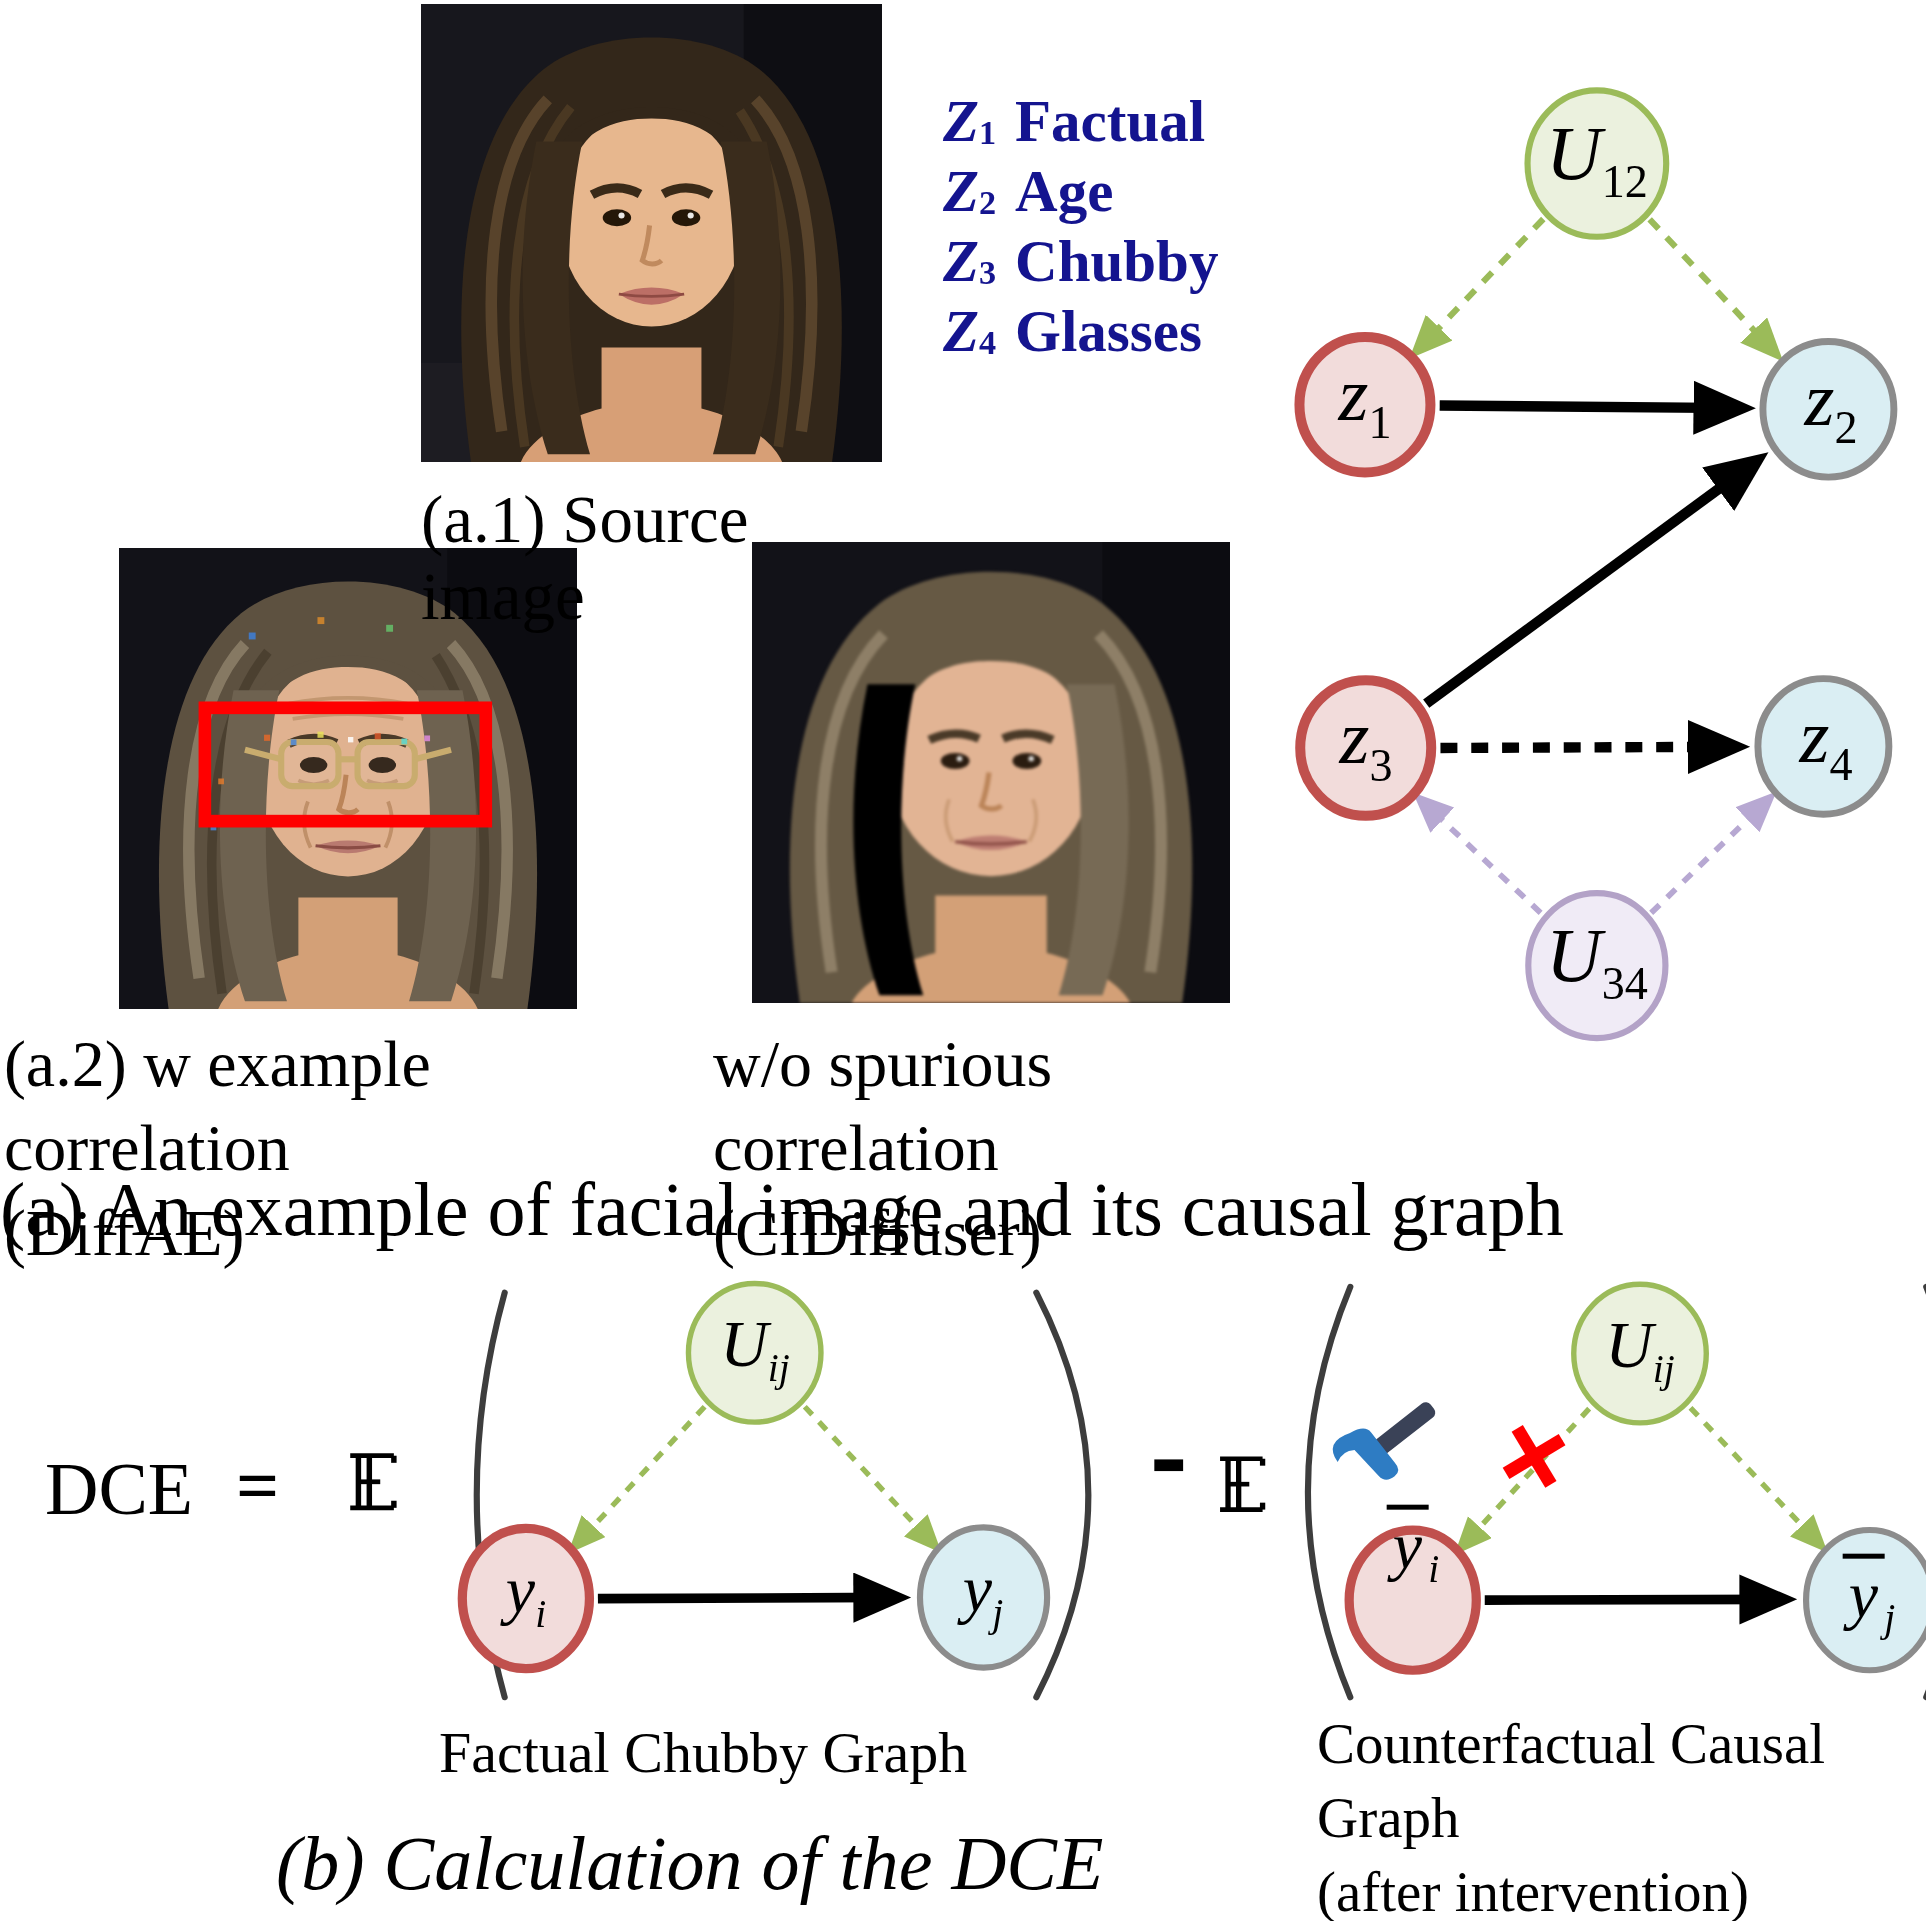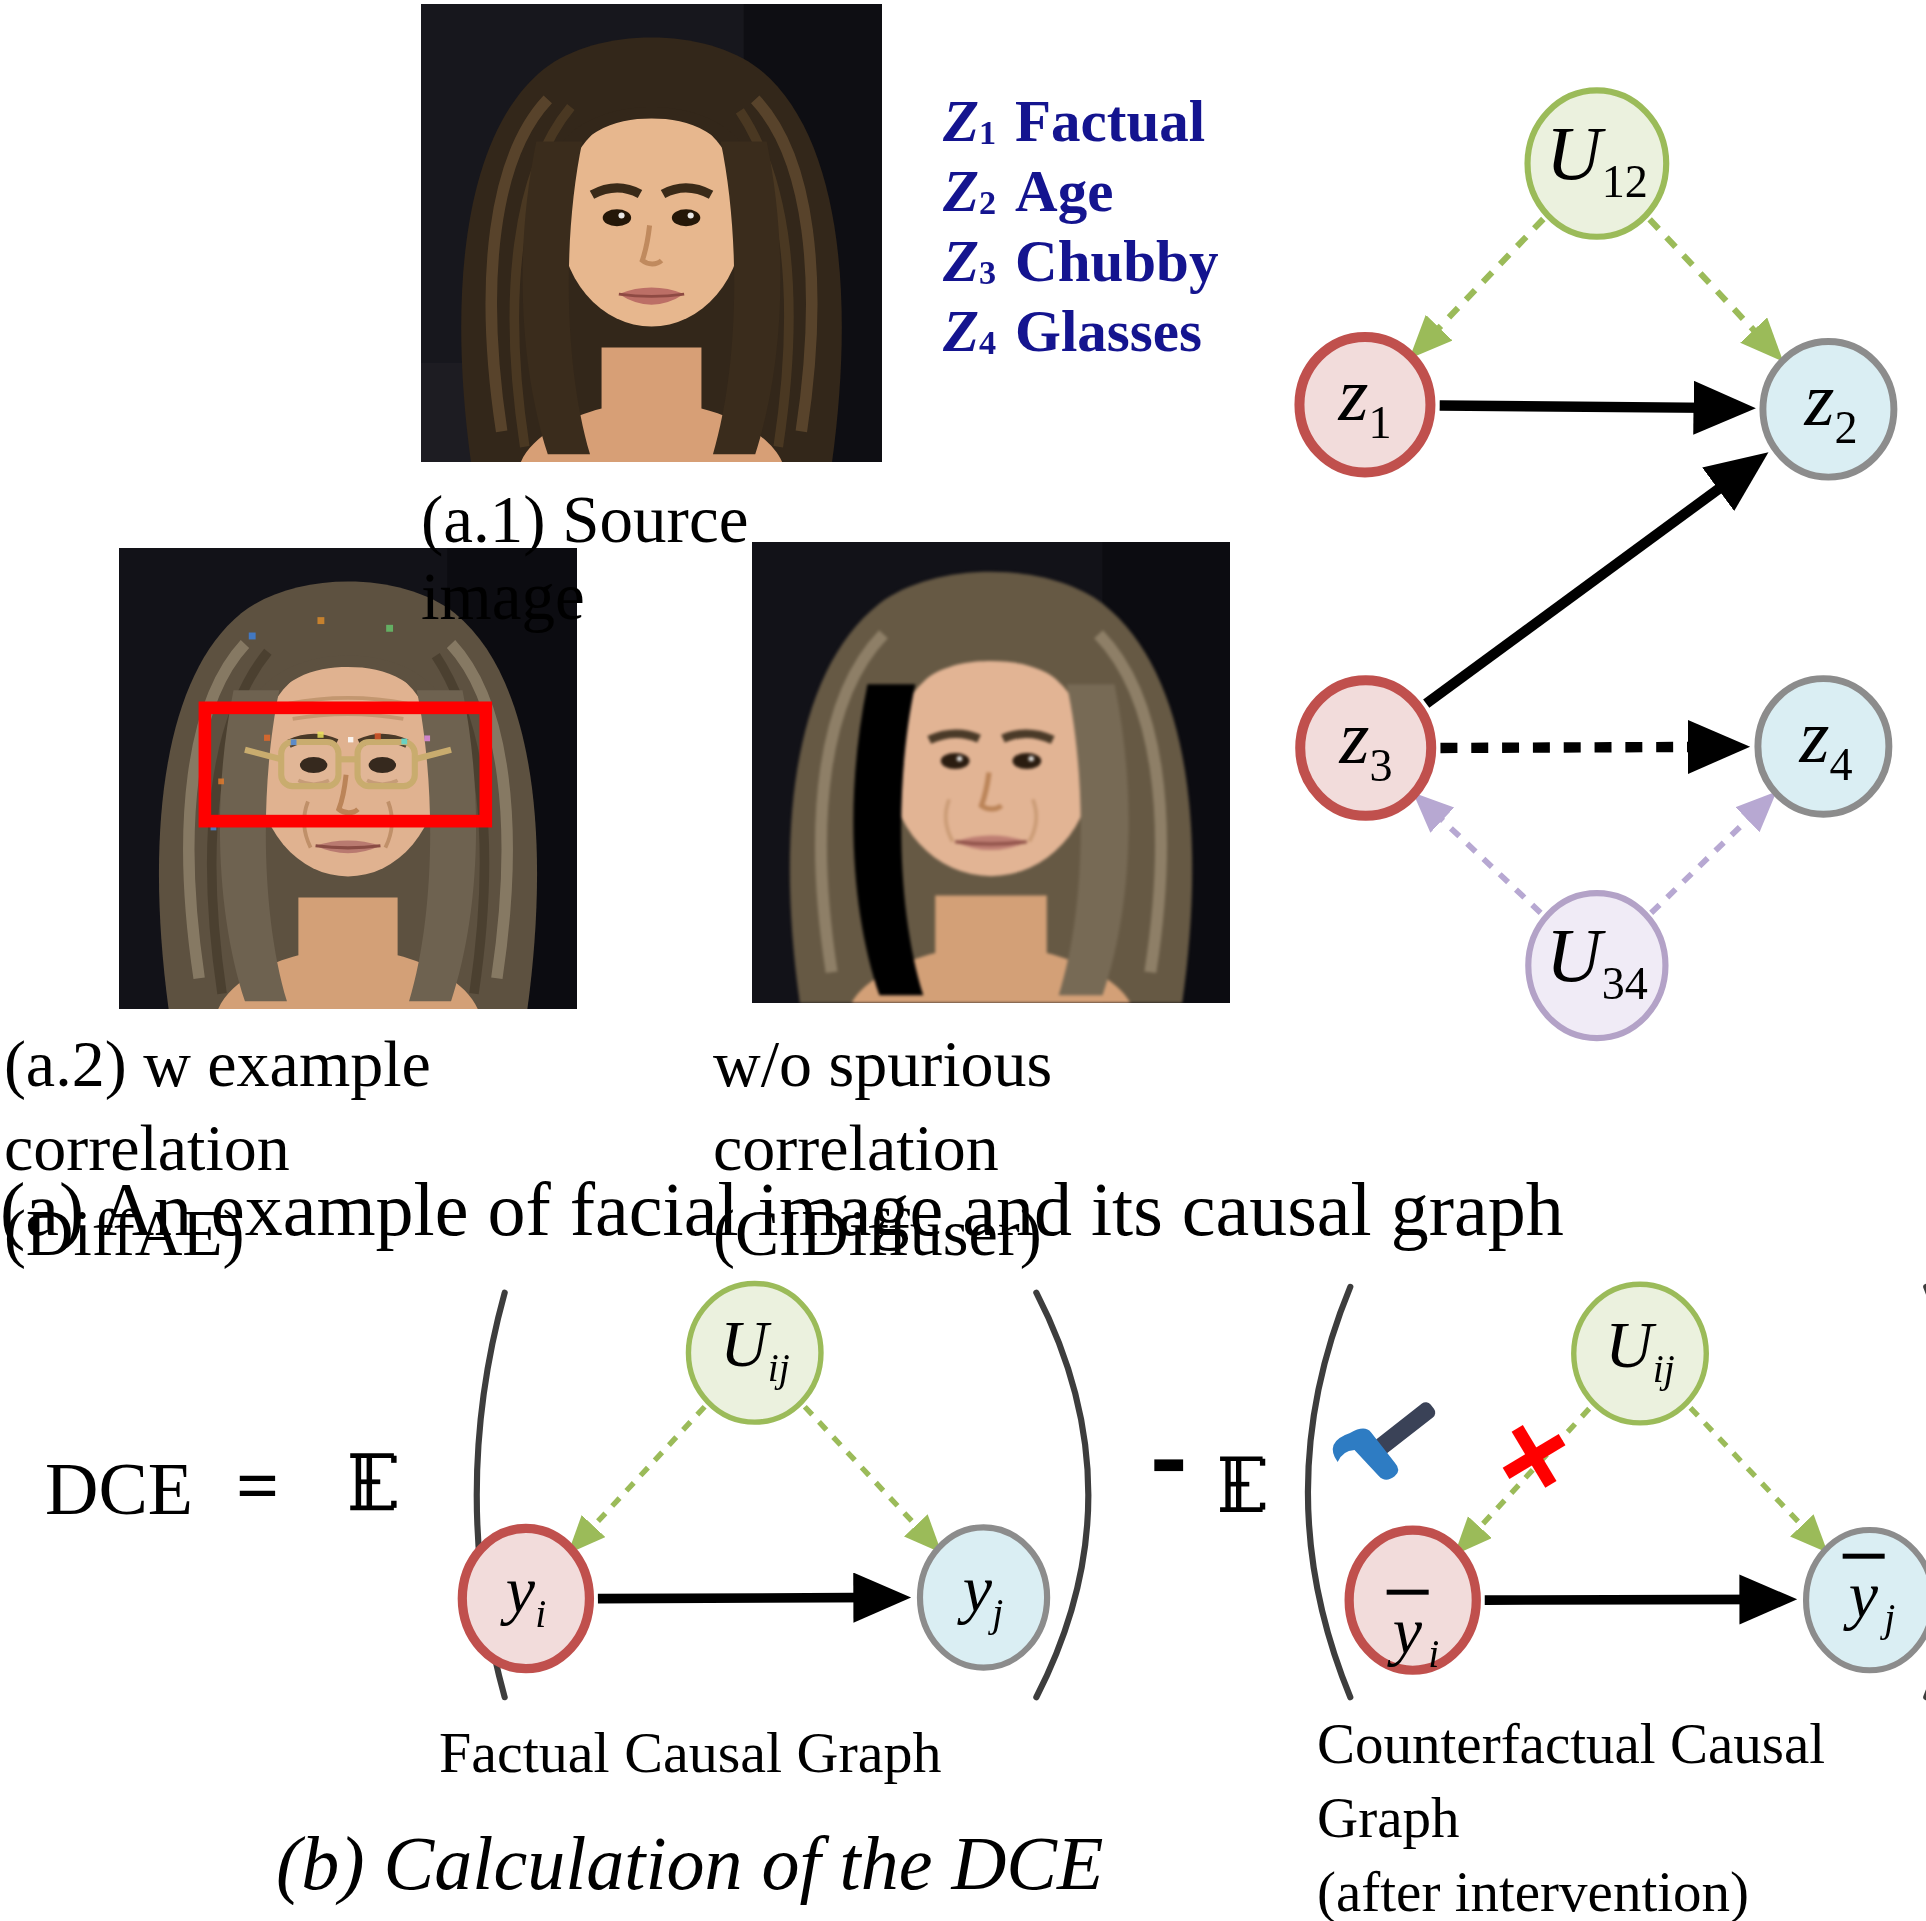--- a/index.html
+++ b/index.html
@@ -251,38 +251,38 @@
   <div class="nlabel" style="left:1831px;top:408px"><span>z</span><sub>2</sub></div>
   <div class="nlabel" style="left:1366px;top:746px"><span>z</span><sub>3</sub></div>
   <div class="nlabel" style="left:1826px;top:745px"><span>z</span><sub>4</sub></div>
   <div class="nlabel" style="left:1597px;top:964px"><span>U</span><sub>34</sub></div>
 
   <div class="nlabel small sub-it" style="left:755px;top:1351px"><span>U</span><sub>ij</sub></div>
   <div class="nlabel small sub-it" style="left:526px;top:1597px"><span>y</span><sub>i</sub></div>
   <div class="nlabel small sub-it" style="left:983px;top:1596px"><span>y</span><sub>j</sub></div>
 
   <div class="nlabel small sub-it" style="left:1640px;top:1352px"><span>U</span><sub>ij</sub></div>
-  <div class="nlabel small sub-it" style="left:1413px;top:1634px"><span class="bar-wrap"><span>y</span></span><sub>i</sub></div>
+  <div class="nlabel small sub-it" style="left:1413px;top:1549px"><span class="bar-wrap"><span>y</span></span><sub>i</sub></div>
   <div class="nlabel small sub-it" style="left:1869px;top:1598px"><span class="bar-wrap"><span>y</span></span><sub>j</sub></div>
 
   <div class="f-dce">DCE</div>
   <div class="f-eq">=</div>
   <div class="f-minus">−</div>
 
   <div class="cap cap-a1">(a.1) Source image</div>
   <div class="cap cap-a2-left">
     <div>(a.2) w example correlation</div>
     <div>(DiffAE)</div>
   </div>
   <div class="cap cap-a2-right">
     <div>w/o spurious correlation</div>
     <div>(CIDiffuser)</div>
   </div>
   <div class="cap cap-a">(a) An example of facial image and its causal graph</div>
-  <div class="cap cap-b1">Factual Causal Graph</div>
+  <div class="cap cap-b1">Factual Chubby Graph</div>
   <div class="cap cap-b2">
     <div>Counterfactual Causal Graph</div>
     <div>(after intervention)</div>
   </div>
   <div class="cap cap-b">(b) Calculation of the DCE</div>
 
 </div>
 
 
 </body></html>

